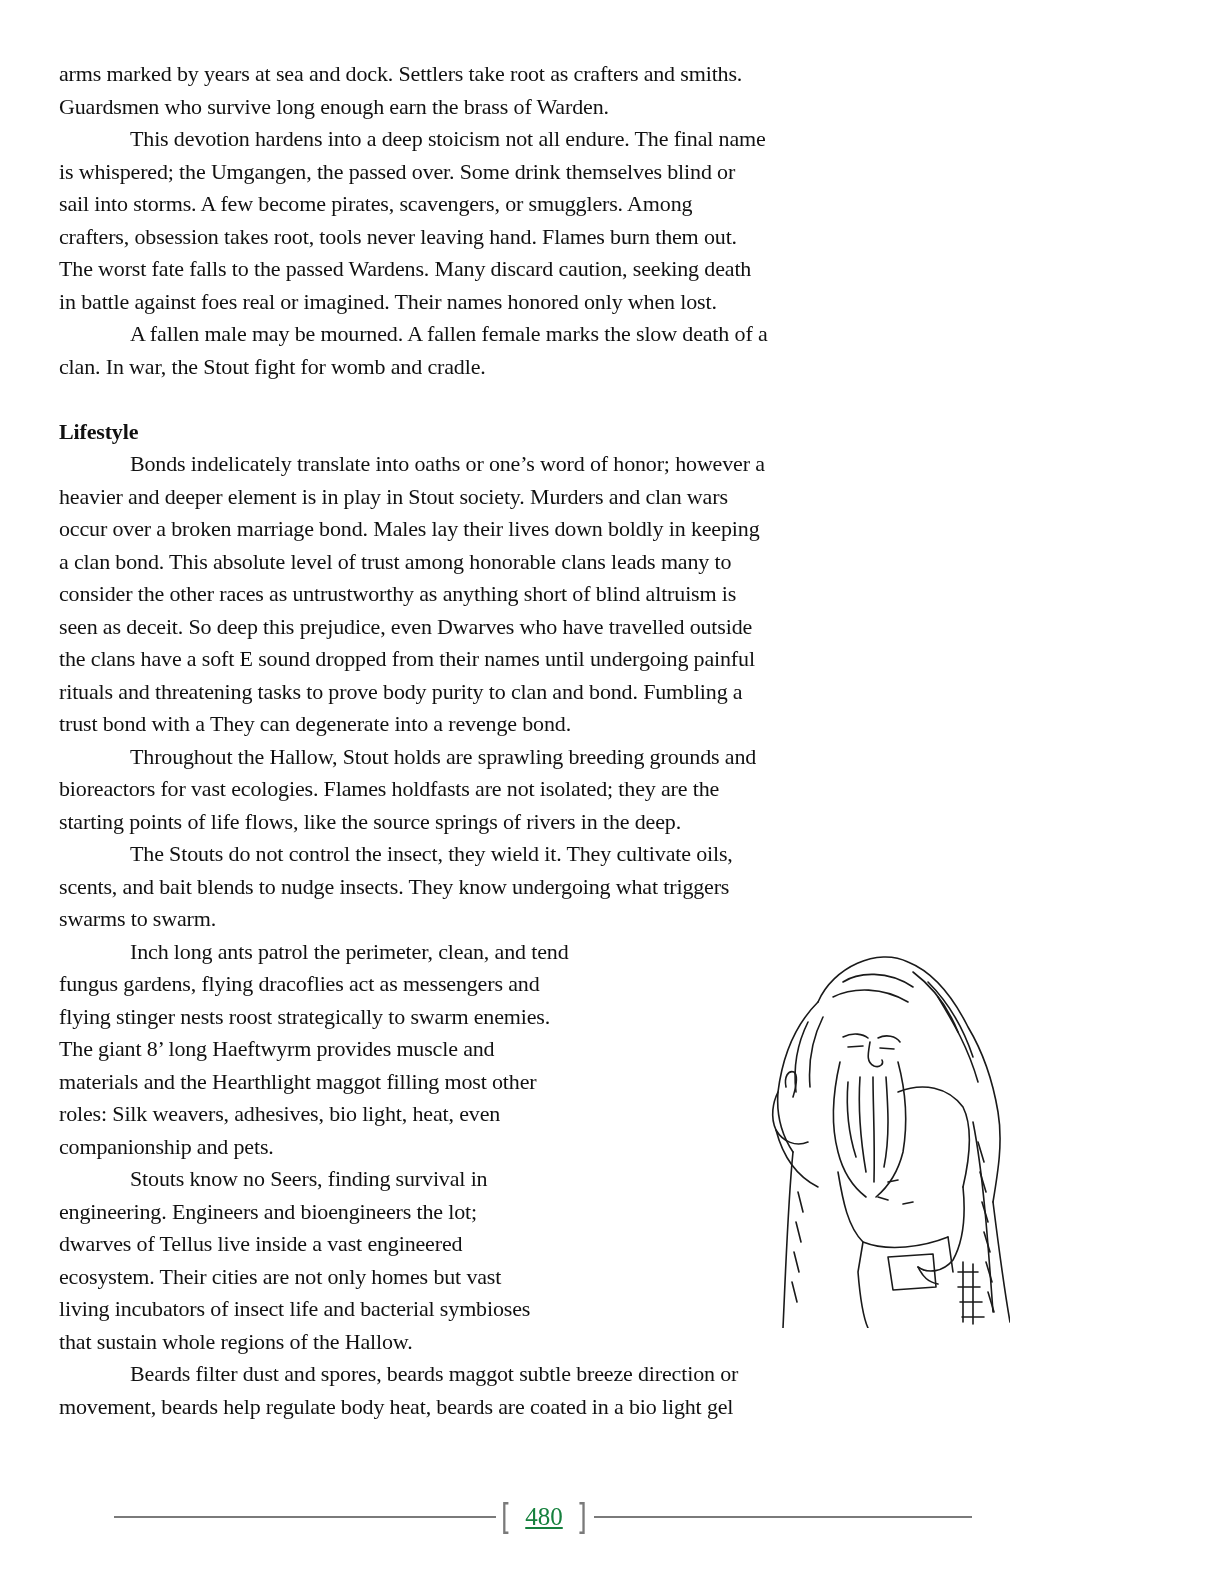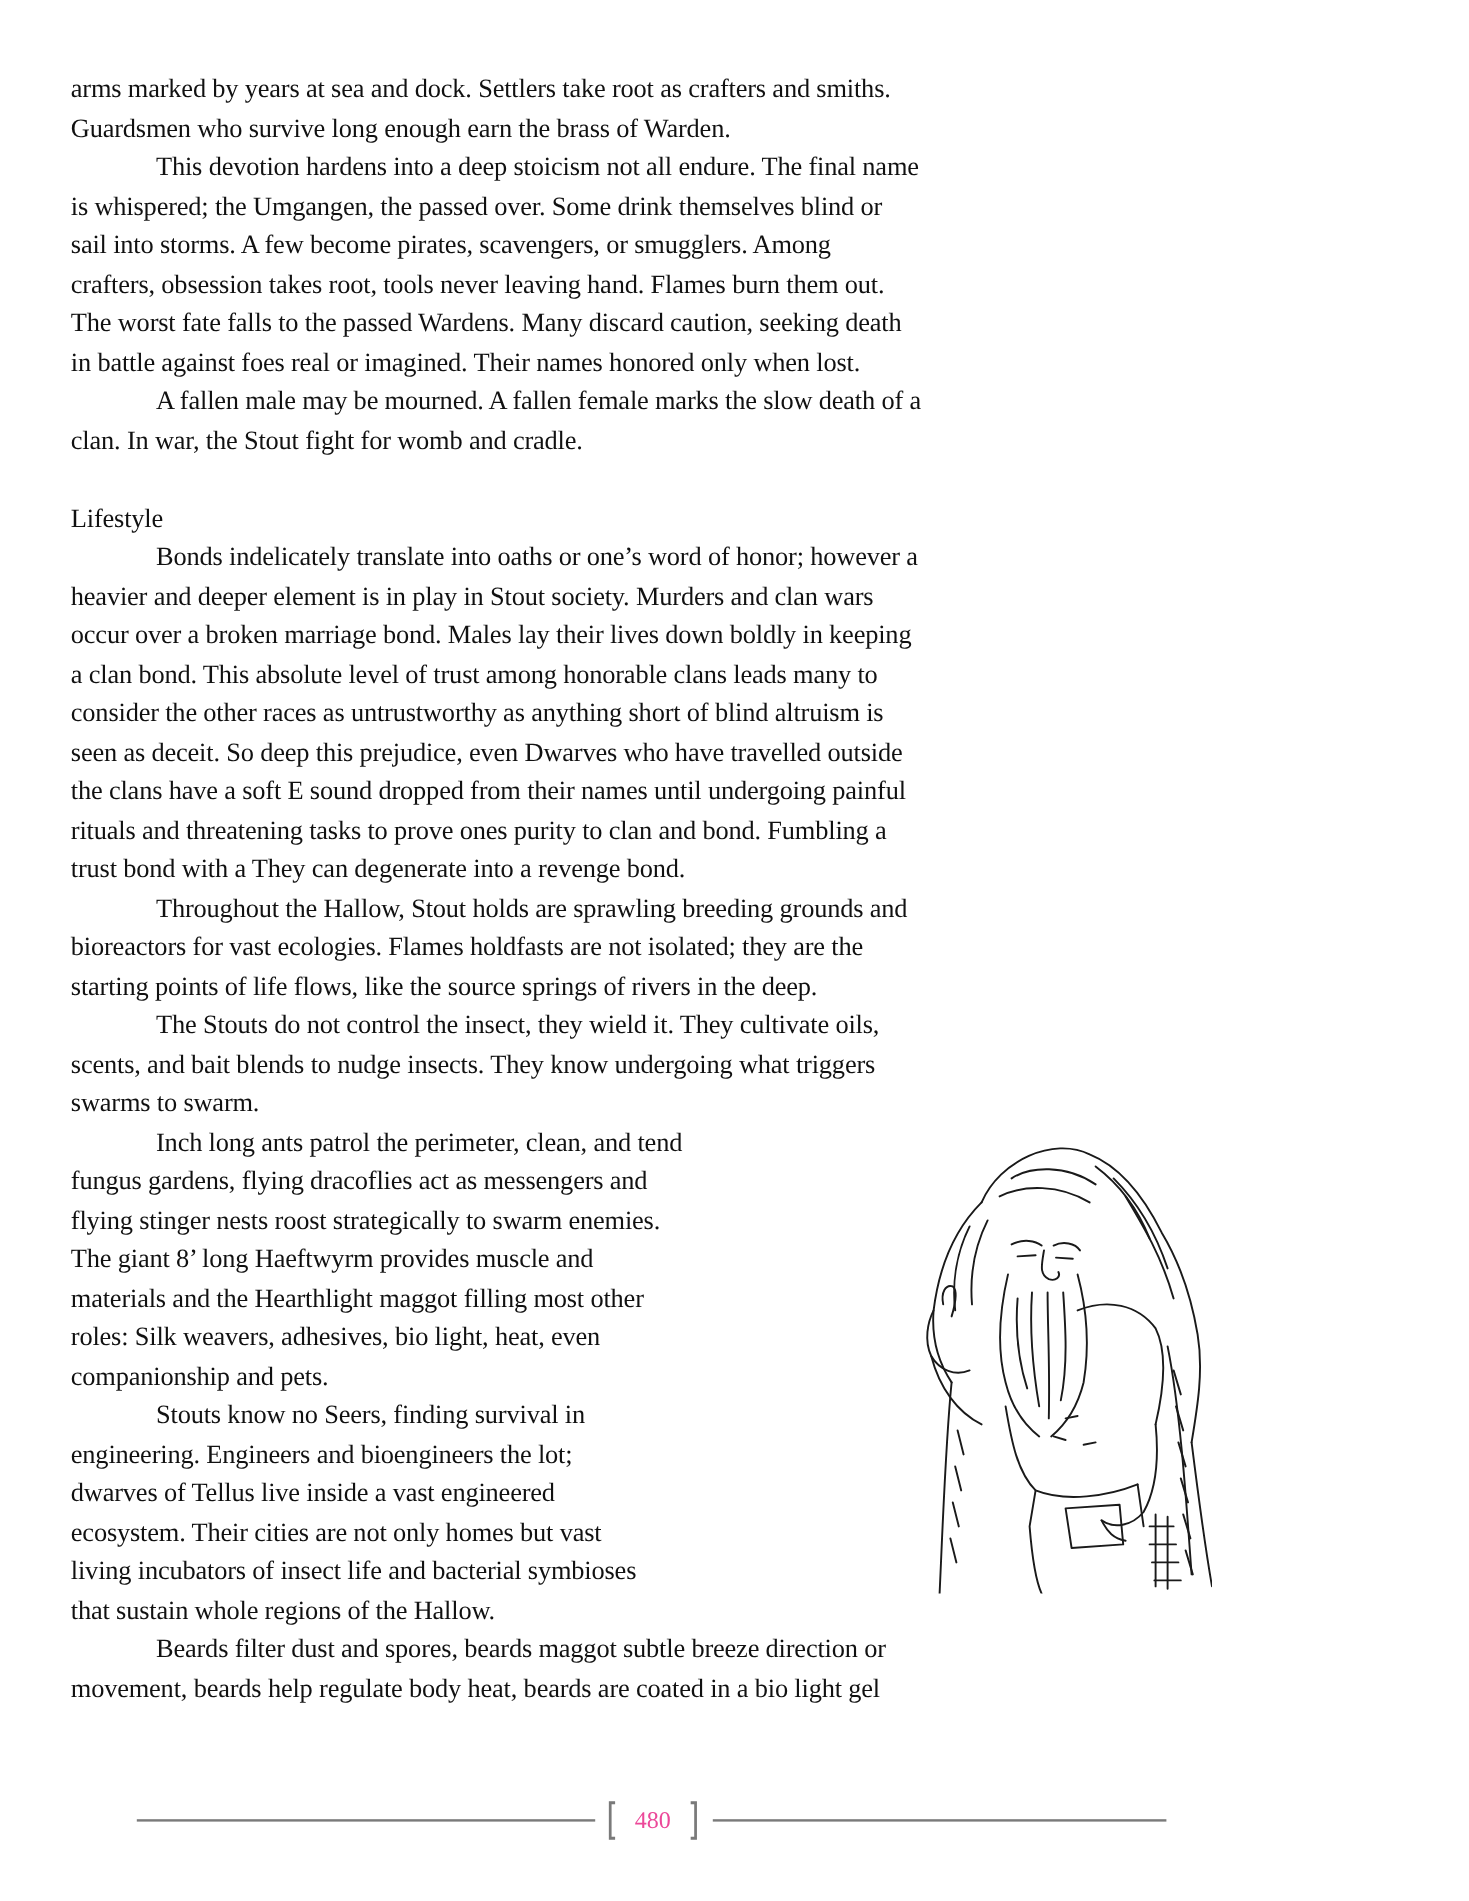--- a/index.html
+++ b/index.html
@@ -25,21 +25,21 @@
       position: absolute;
       left: 0;
       white-space: nowrap;
       font-size: 22px;
       line-height: 32.5px;
       height: 32.5px;
       letter-spacing: -0.15px;
     }
     .indent { padding-left: 71px; }
     .heading {
-      font-weight: normal;
+      font-weight: bold;
     }
     .illustration {
       position: absolute;
       left: 748px;
       top: 942px;
       width: 262px;
       height: 386px;
     }
     .footer-rule {
       position: absolute;
@@ -61,24 +61,25 @@
     }
     .bracket {
       font-family: "DejaVu Sans", sans-serif;
       font-size: 36px;
       color: #7a7a7a;
       line-height: 42px;
       transform: scaleX(0.7);
     }
     .page-number {
       font-family: "Liberation Serif", serif;
-      font-size: 20px;
-      color: #ec4899;
+      font-size: 25px;
+      color: #15803d;
       padding: 0 12px;
       line-height: 42px;
+      text-decoration: underline;
     }
   </style>
 </head>
 <body>
 
 <div class="page">
 
   <div class="line" style="top:0px">arms marked by years at sea and dock.  Settlers take root as crafters and smiths.</div>
   <div class="line" style="top:32.5px">Guardsmen who survive long enough earn the brass of Warden.</div>
   <div class="line indent" style="top:65px">This devotion hardens into a deep stoicism not all endure.  The final name</div>
@@ -92,21 +93,21 @@
 
   <div class="line heading" style="top:357.5px">Lifestyle</div>
 
   <div class="line indent" style="top:390px">Bonds indelicately translate into oaths or one’s word of honor; however a</div>
   <div class="line" style="top:422.5px">heavier and deeper element is in play in Stout society.  Murders and clan wars</div>
   <div class="line" style="top:455px">occur over a broken marriage bond.  Males lay their lives down boldly in keeping</div>
   <div class="line" style="top:487.5px">a clan bond.  This absolute level of trust among honorable clans leads many to</div>
   <div class="line" style="top:520px">consider the other races as untrustworthy as anything short of blind altruism is</div>
   <div class="line" style="top:552.5px">seen as deceit.  So deep this prejudice, even Dwarves who have travelled outside</div>
   <div class="line" style="top:585px">the clans have a soft E sound dropped from their names until undergoing painful</div>
-  <div class="line" style="top:617.5px">rituals and threatening tasks to prove ones purity to clan and bond.  Fumbling a</div>
+  <div class="line" style="top:617.5px">rituals and threatening tasks to prove body purity to clan and bond.  Fumbling a</div>
   <div class="line" style="top:650px">trust bond with a They can degenerate into a revenge bond.</div>
   <div class="line indent" style="top:682.5px">Throughout the Hallow, Stout holds are sprawling breeding grounds and</div>
   <div class="line" style="top:715px">bioreactors for vast ecologies.  Flames holdfasts are not isolated; they are the</div>
   <div class="line" style="top:747.5px">starting points of life flows, like the source springs of rivers in the deep.</div>
   <div class="line indent" style="top:780px">The Stouts do not control the insect, they wield it.  They cultivate oils,</div>
   <div class="line" style="top:812.5px">scents, and bait blends to nudge insects.  They know undergoing what triggers</div>
   <div class="line" style="top:845px">swarms to swarm.</div>
   <div class="line indent" style="top:877.5px">Inch long ants patrol the perimeter, clean, and tend</div>
   <div class="line" style="top:910px">fungus gardens, flying dracoflies act as messengers and</div>
   <div class="line" style="top:942.5px">flying stinger nests roost strategically to swarm enemies.</div>

